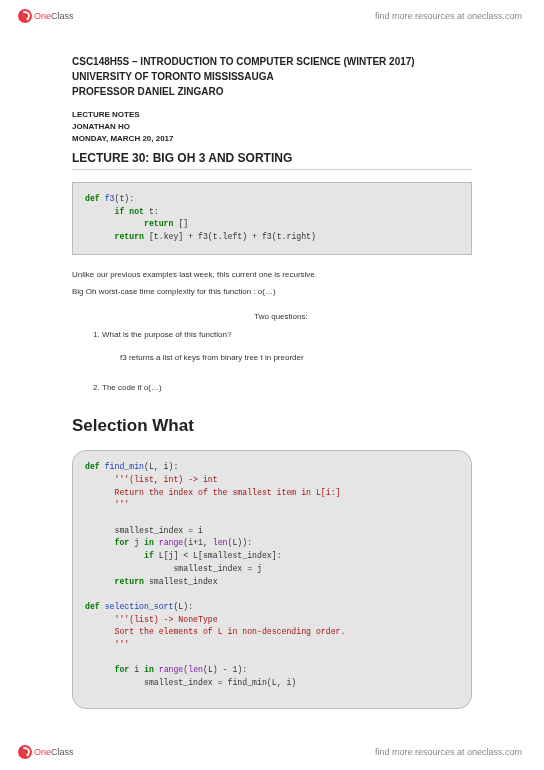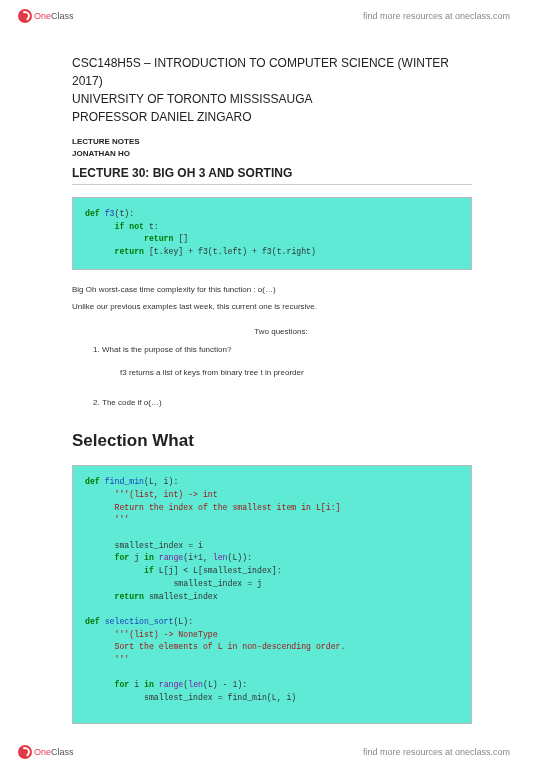--- a/index.html
+++ b/index.html
@@ -8,21 +8,21 @@
     height: 770px;
     background: #ffffff;
     font-family: Arial, Helvetica, sans-serif;
     font-size: 8px;
     color: #333333;
     position: relative;
     overflow: hidden;
   }
   .header-bar, .footer-bar {
     position: absolute;
-    left: 0; right: 16px;
+    left: 0; right: 4px;
     height: 24px;
     display: flex;
     align-items: center;
     justify-content: space-between;
     padding: 0 18px;
     font-size: 9px;
     color: #888888;
   }
   .header-bar { top: 4px; }
   .footer-bar { bottom: 6px; }
@@ -55,22 +55,22 @@
   .more-link { color: #888888; }
   .page {
     position: absolute;
     top: 36px;
     bottom: 36px;
     left: 0; right: 0;
     padding: 18px 72px 8px 72px;
     overflow: hidden;
   }
   .course-head {
-    font-size: 12px;
-    font-weight: normal;
+    font-size: 10px;
+    font-weight: bold;
     line-height: 1.5;
     margin-bottom: 10px;
     color: #222222;
   }
   .section-head {
     font-size: 8px;
     font-weight: bold;
     line-height: 1.5;
     margin-top: 6px;
     margin-bottom: 6px;
@@ -83,30 +83,30 @@
     margin-bottom: 4px;
     color: #222222;
   }
   hr.divider {
     border: none;
     border-top: 1px solid #cccccc;
     margin: 4px 0 12px 0;
   }
   .codebox {
     border: 1px solid #bbbbbb;
-    background: #5eead4;
+    background: #e5e5e5;
     padding: 10px 12px 10px 12px;
     margin: 6px 0 14px 0;
     font-family: "Courier New", Courier, monospace;
     font-size: 8.2px;
     line-height: 1.55;
     white-space: pre;
     color: #333333;
   }
-  .codebox.tall { padding-bottom: 18px; }
+  .codebox.tall { padding-bottom: 18px; border-radius: 14px; }
   .kw { color: #007700; font-weight: bold; }
   .fn { color: #1a3db8; }
   .bi { color: #7a1ea1; }
   .str { color: #a31515; }
   .num { color: #444444; }
   .body-text {
     font-size: 8px;
     line-height: 1.6;
     margin-bottom: 4px;
     color: #333333;
@@ -149,32 +149,33 @@
 
   <div class="course-head">
     <div>CSC148H5S – INTRODUCTION TO COMPUTER SCIENCE (WINTER 2017)</div>
     <div>UNIVERSITY OF TORONTO MISSISSAUGA</div>
     <div>PROFESSOR DANIEL ZINGARO</div>
   </div>
 
   <div class="section-head">
     <div>LECTURE NOTES</div>
     <div>JONATHAN HO</div>
+    <div>MONDAY, MARCH 20, 2017</div>
   </div>
 
   <div class="lecture-title">LECTURE 30: BIG OH 3 AND SORTING</div>
   <hr class="divider">
 
   <div class="codebox"><span class="kw">def </span><span class="fn">f3</span><span>(t):</span>
       <span class="kw">if </span><span class="kw">not </span><span>t:</span>
             <span class="kw">return </span><span>[]</span>
       <span class="kw">return </span><span>[t.key] + f3(t.left) + f3(t.right)</span></div>
 
+  <p class="body-text">Unlike our previous examples last week, this current one is recursive.</p>
   <p class="body-text">Big Oh worst-case time complexity for this function : o(…)</p>
-  <p class="body-text">Unlike our previous examples last week, this current one is recursive.</p>
   <br>
   <p class="body-text indent">Two questions:</p>
   <ol class="qlist">
     <li>What is the purpose of this function?</li>
   </ol>
   <p class="answer-indent">f3 returns a list of keys from binary tree t in preorder</p>
   <ol class="qlist" start="2">
     <li>The code if o(…)</li>
   </ol>
 

